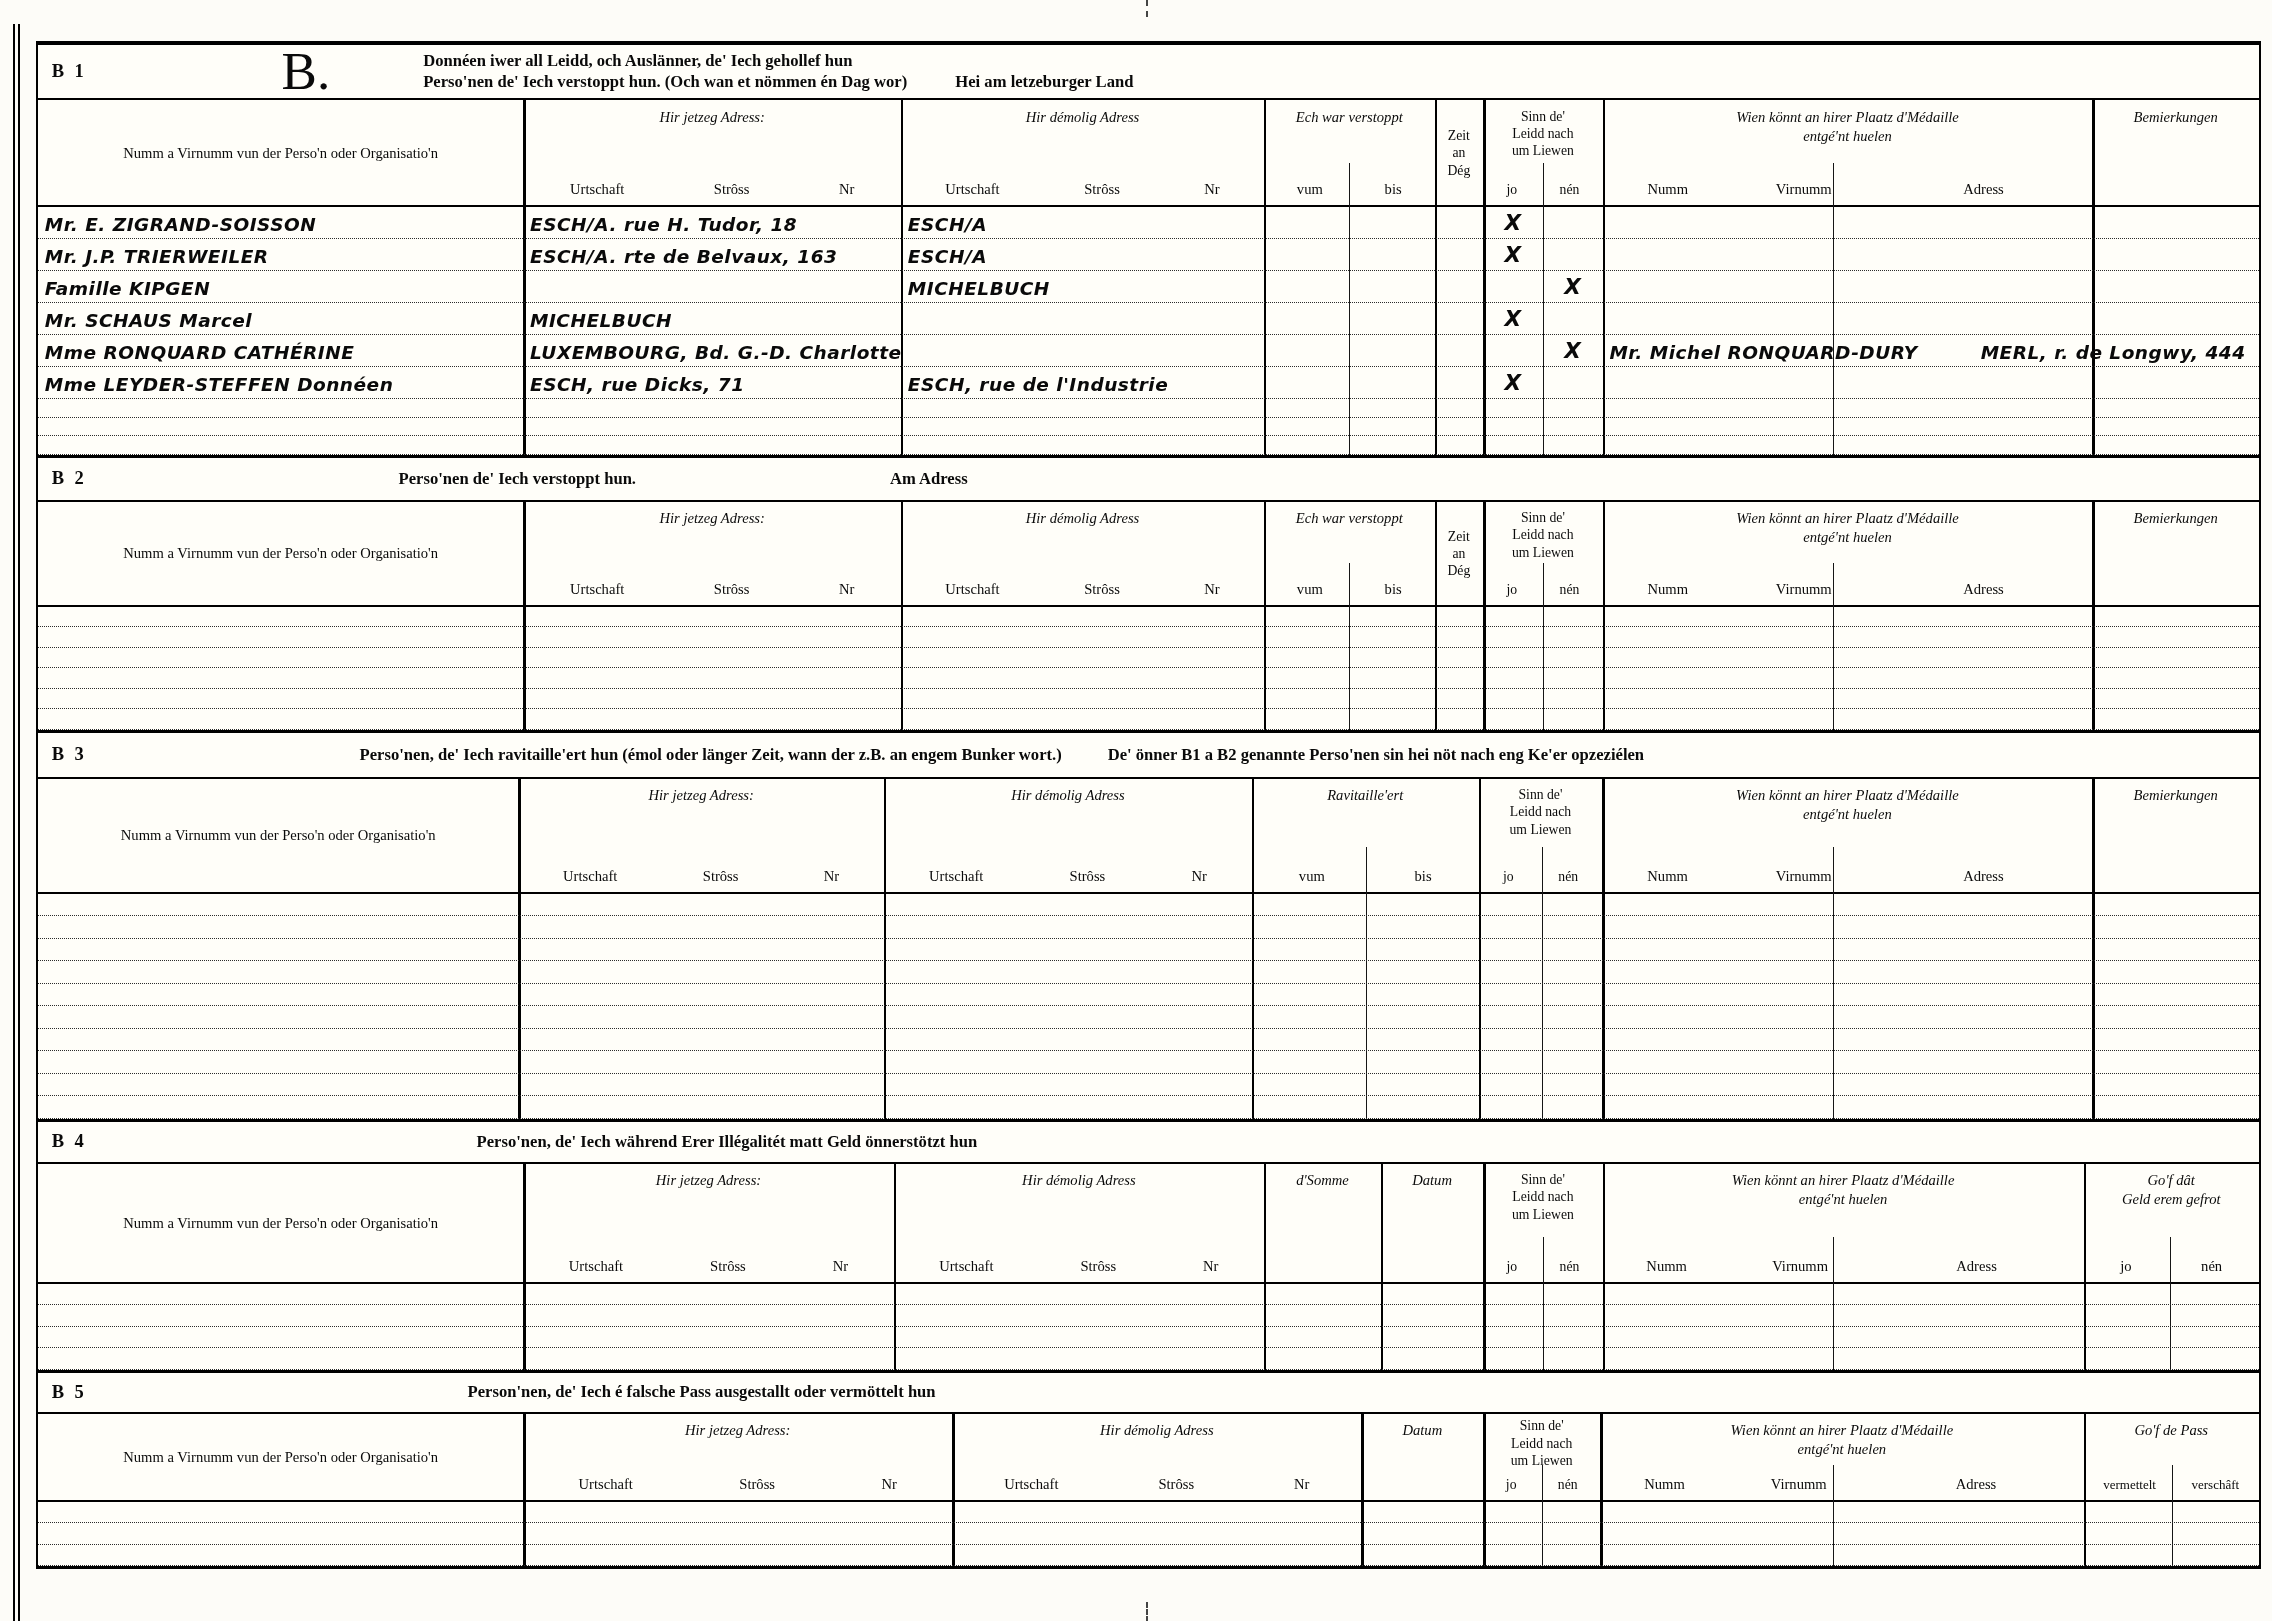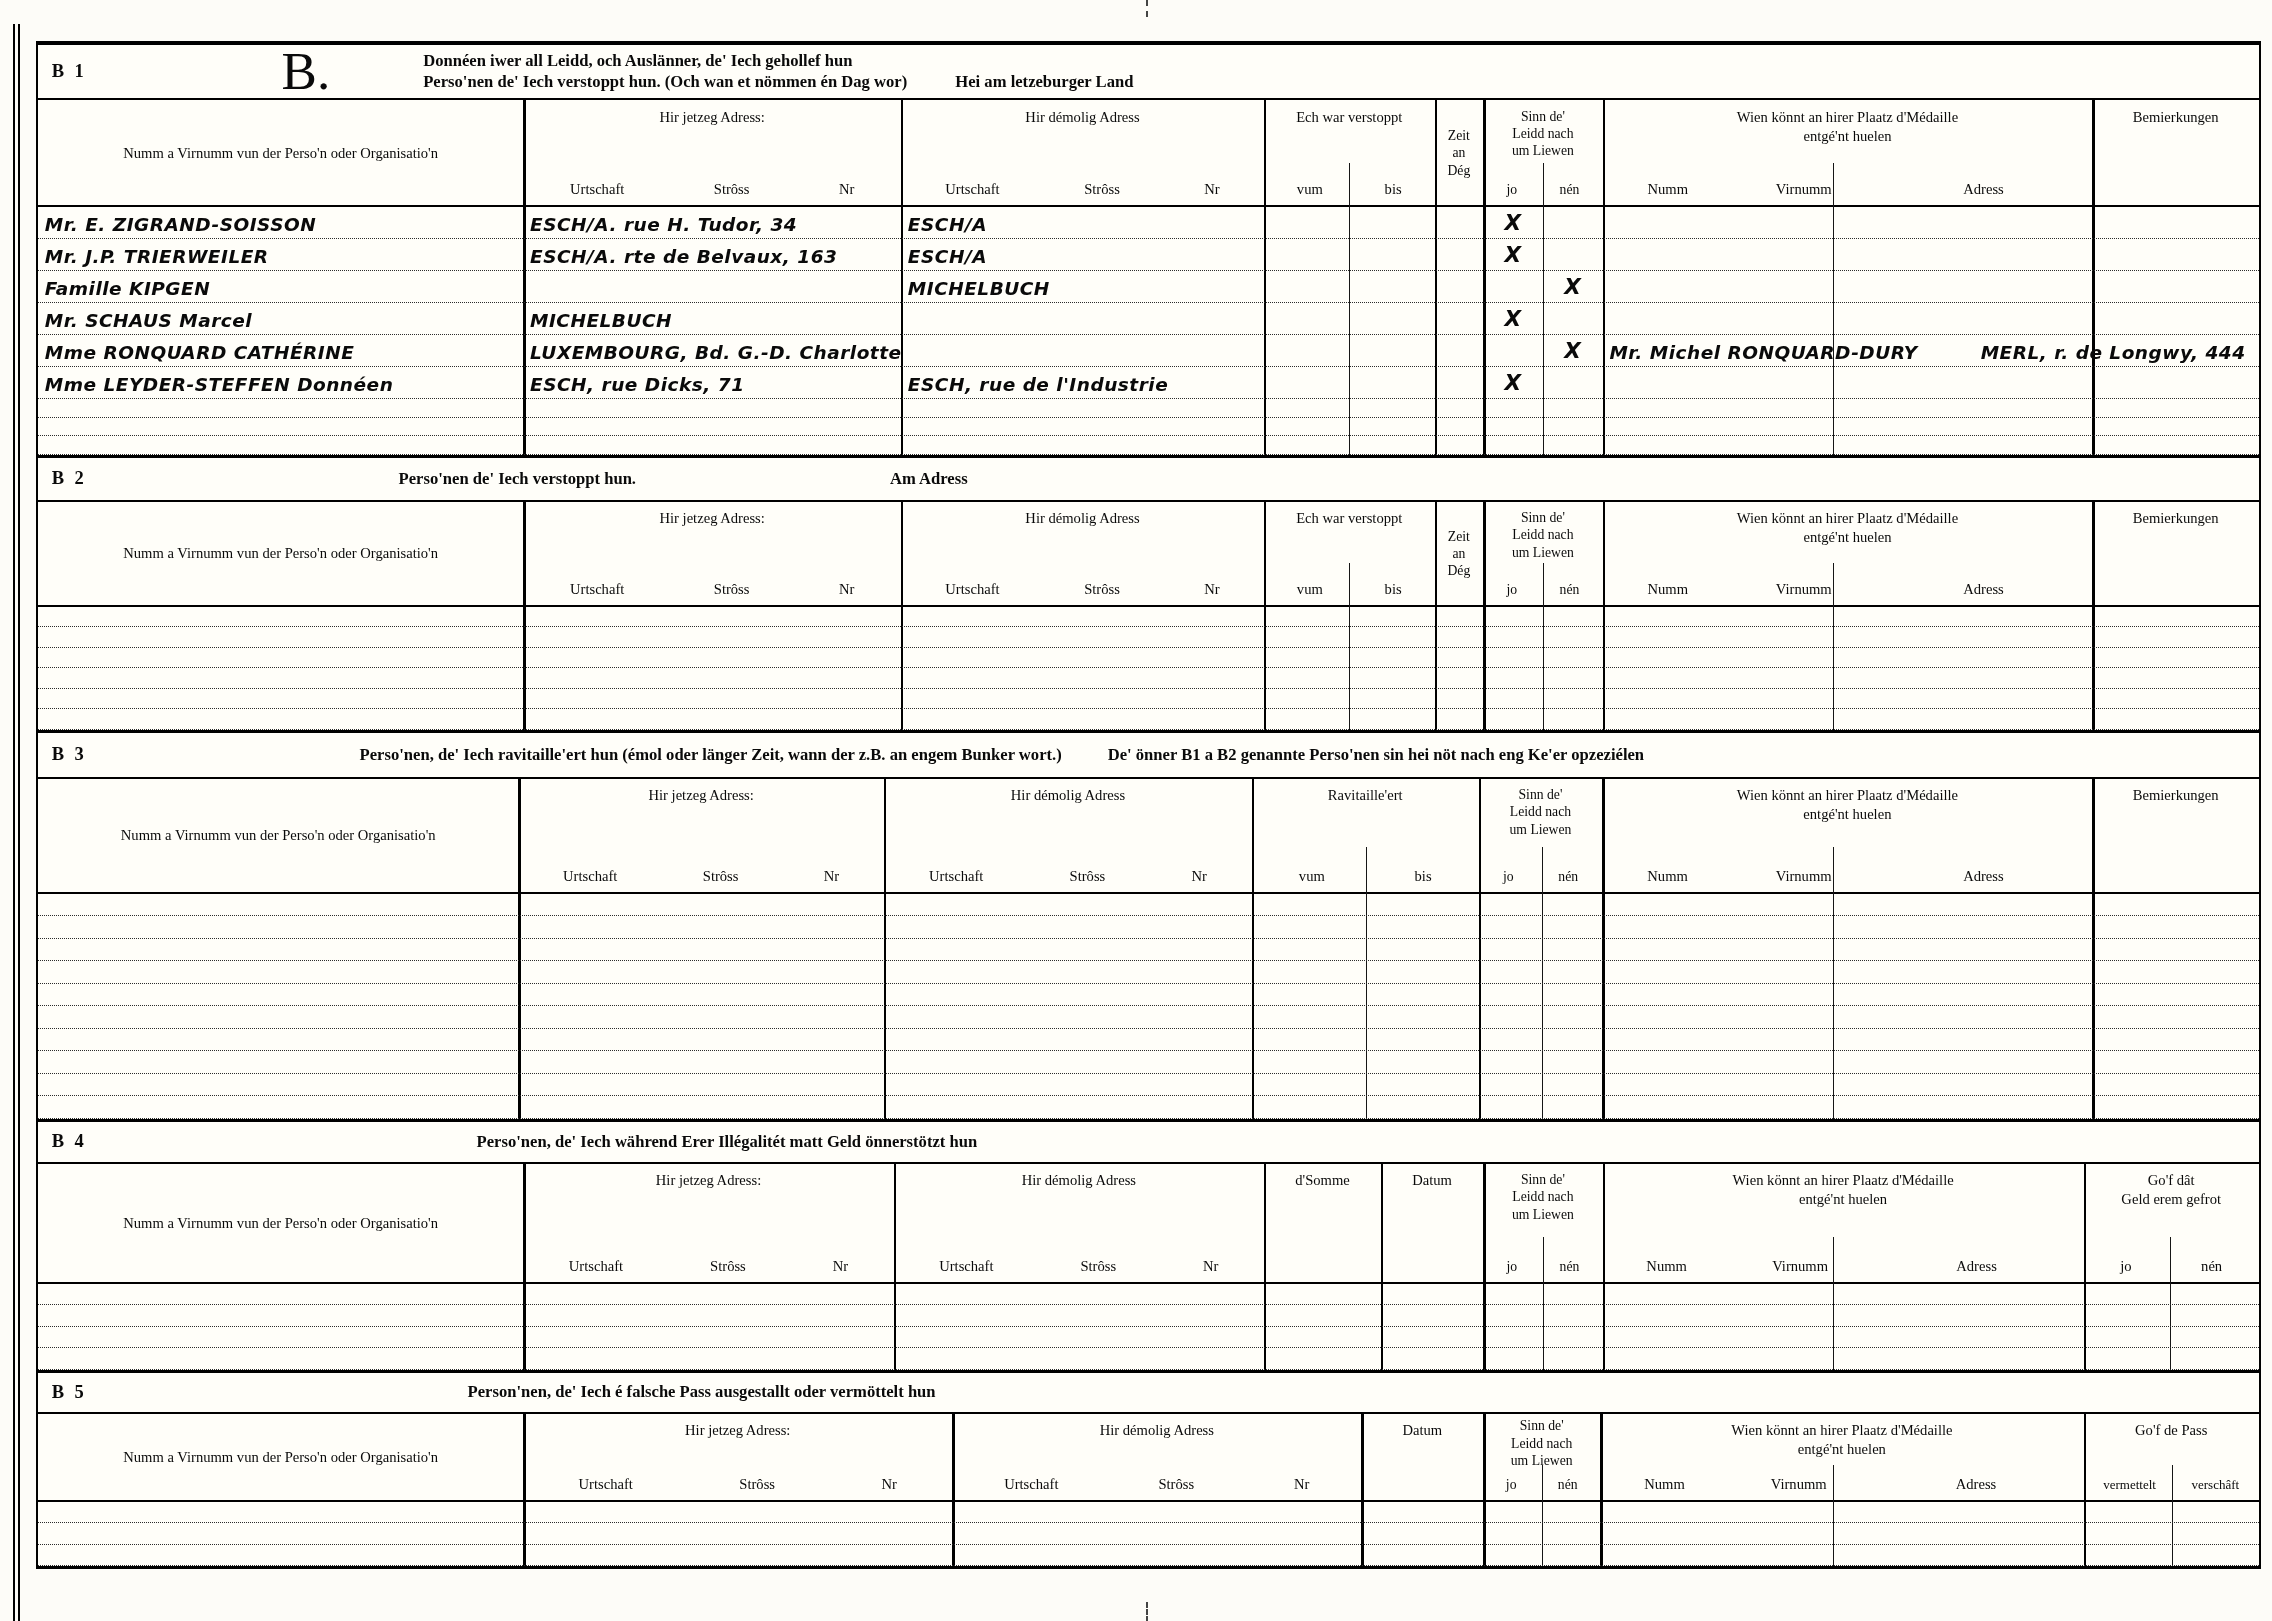--- a/index.html
+++ b/index.html
@@ -29,21 +29,21 @@
 
   .grid { position:relative; }
   .vl { position:absolute; top:0; bottom:0; width:2.4px; background:#000; }
   .vl.thin { width:1px; background:#161616; }
 
   .hcols { display:flex; border-bottom:2.9px solid #000; }
   .hc { position:relative; display:flex; flex-direction:column;
         justify-content:space-between; text-align:center; padding:7.8px 2px 6.8px 2px;
         font-size:14.6px; }
   .hc .mid { margin:auto; font-size:14.6px; }
-  .hc .top { line-height:1.3; }
+  .hc .top { line-height:1.3;font-style:italic; }
   .sub { display:flex; justify-content:space-around; }
   .stack { display:flex; flex-direction:column; line-height:1.25; }
   .wiensub span:nth-child(1){ flex:0 0 26%; }
   .wiensub span:nth-child(2){ flex:0 0 30%; }
   .wiensub span:nth-child(3){ flex:0 0 44%; }
 
   .rows { position:relative; }
   .row, .erow { display:flex; border-bottom:1.5px dotted #2c2c2c; }
   .c { position:relative; overflow:visible; }
   .hw { font-family:"DejaVu Sans", sans-serif; font-style:italic; font-weight:700;
@@ -144,21 +144,21 @@
             </div>
           </div>
           <div class="hc" style="width:7.50%">
             <div class="top">Bemierkungen</div>
           </div>
         </div>
 
         <div class="rows">
           <div class="row" style="height:32px">
             <div class="c hw" style="width:21.85%">Mr. E. ZIGRAND-SOISSON</div>
-            <div class="c hw" style="width:17.01%">ESCH/A. rue H. Tudor, 34</div>
+            <div class="c hw" style="width:17.01%">ESCH/A. rue H. Tudor, 18</div>
             <div class="c hw" style="width:16.34%">ESCH/A</div>
             <div class="c" style="width:7.68%"></div>
             <div class="c" style="width:2.19%"></div>
             <div class="c hw x" style="width:2.69%">X</div>
             <div class="c hw x" style="width:2.69%"></div>
             <div class="c hw medal" style="width:22.05%">
               <span></span>
               <span class="maddr"></span>
             </div>
             <div class="c" style="width:7.50%"></div>

